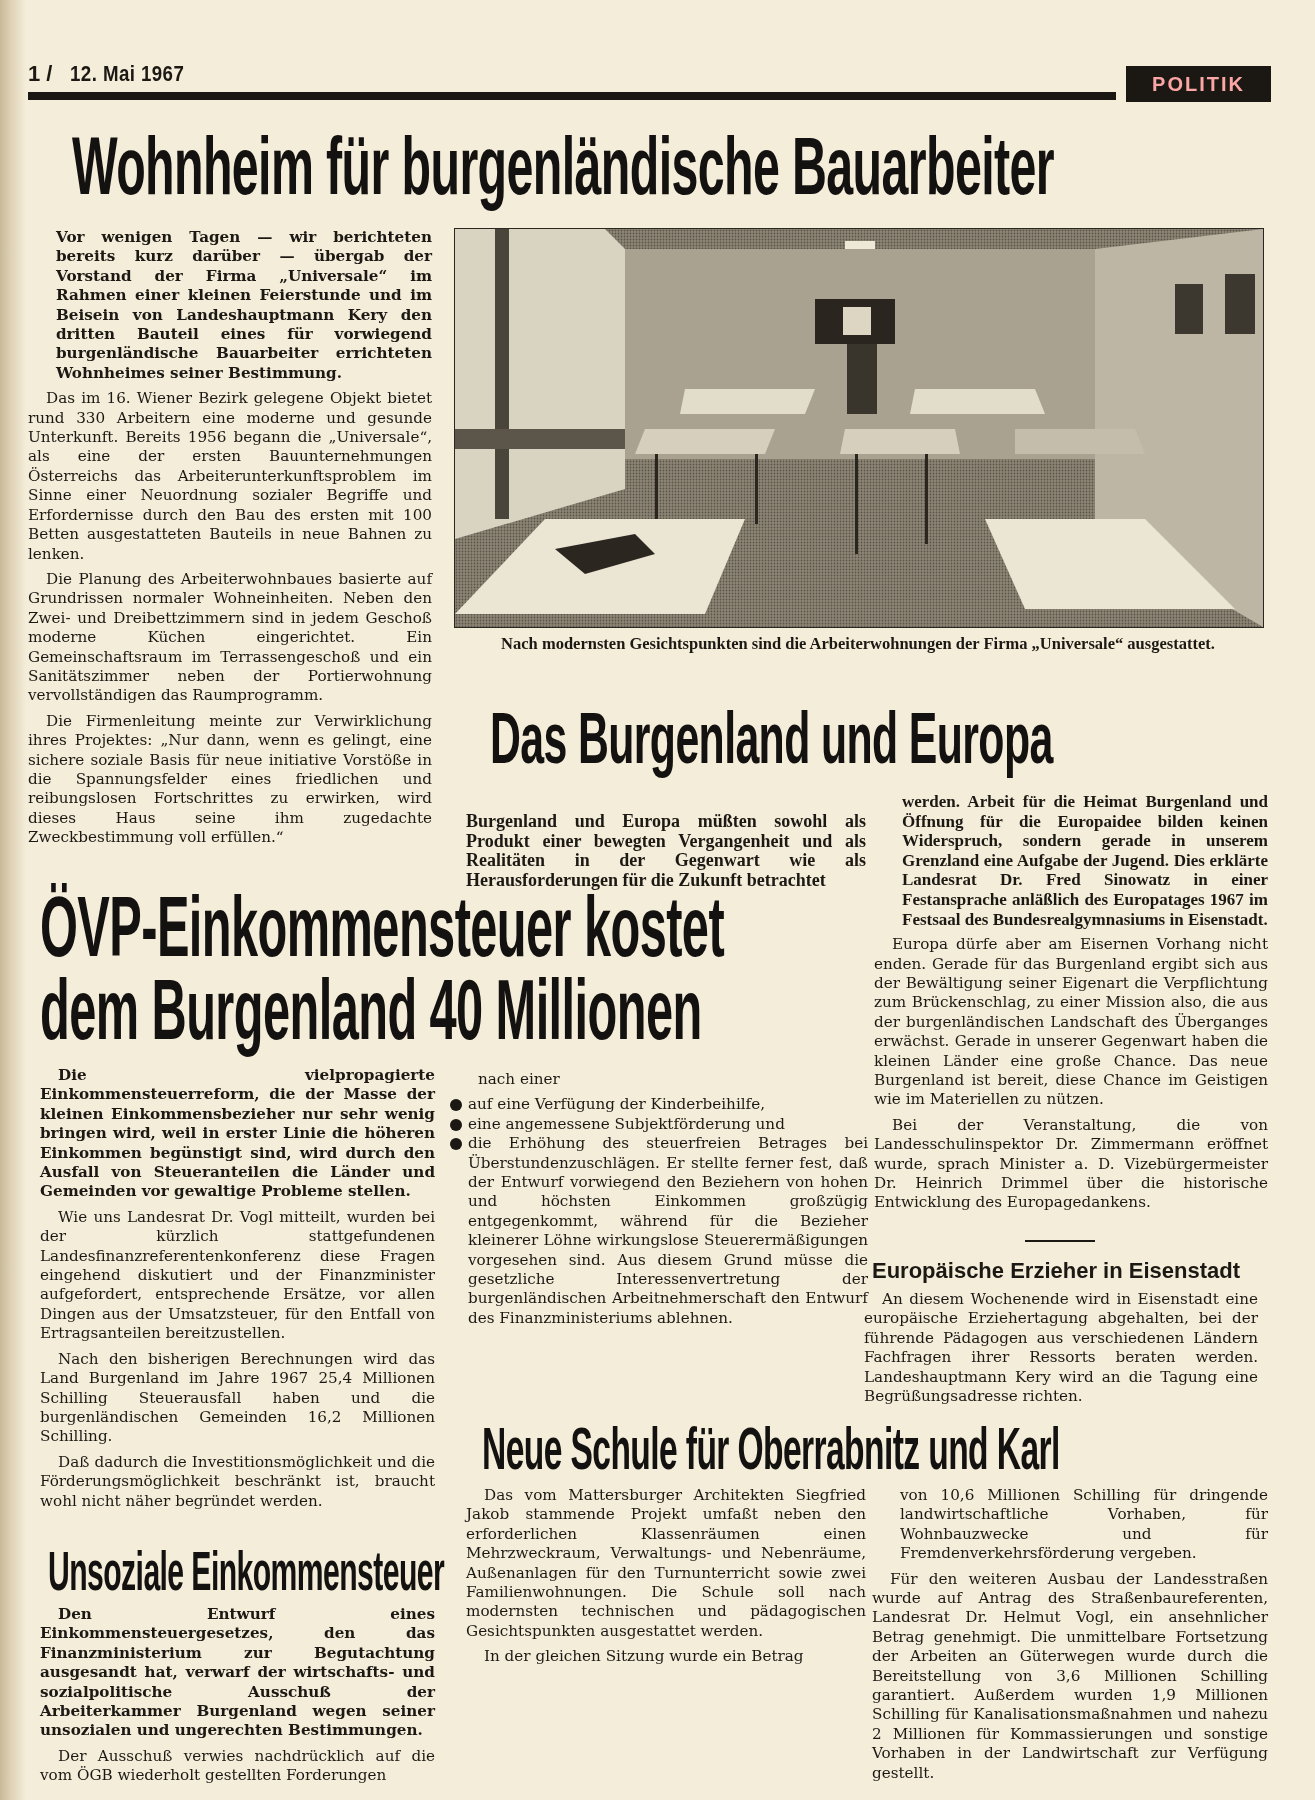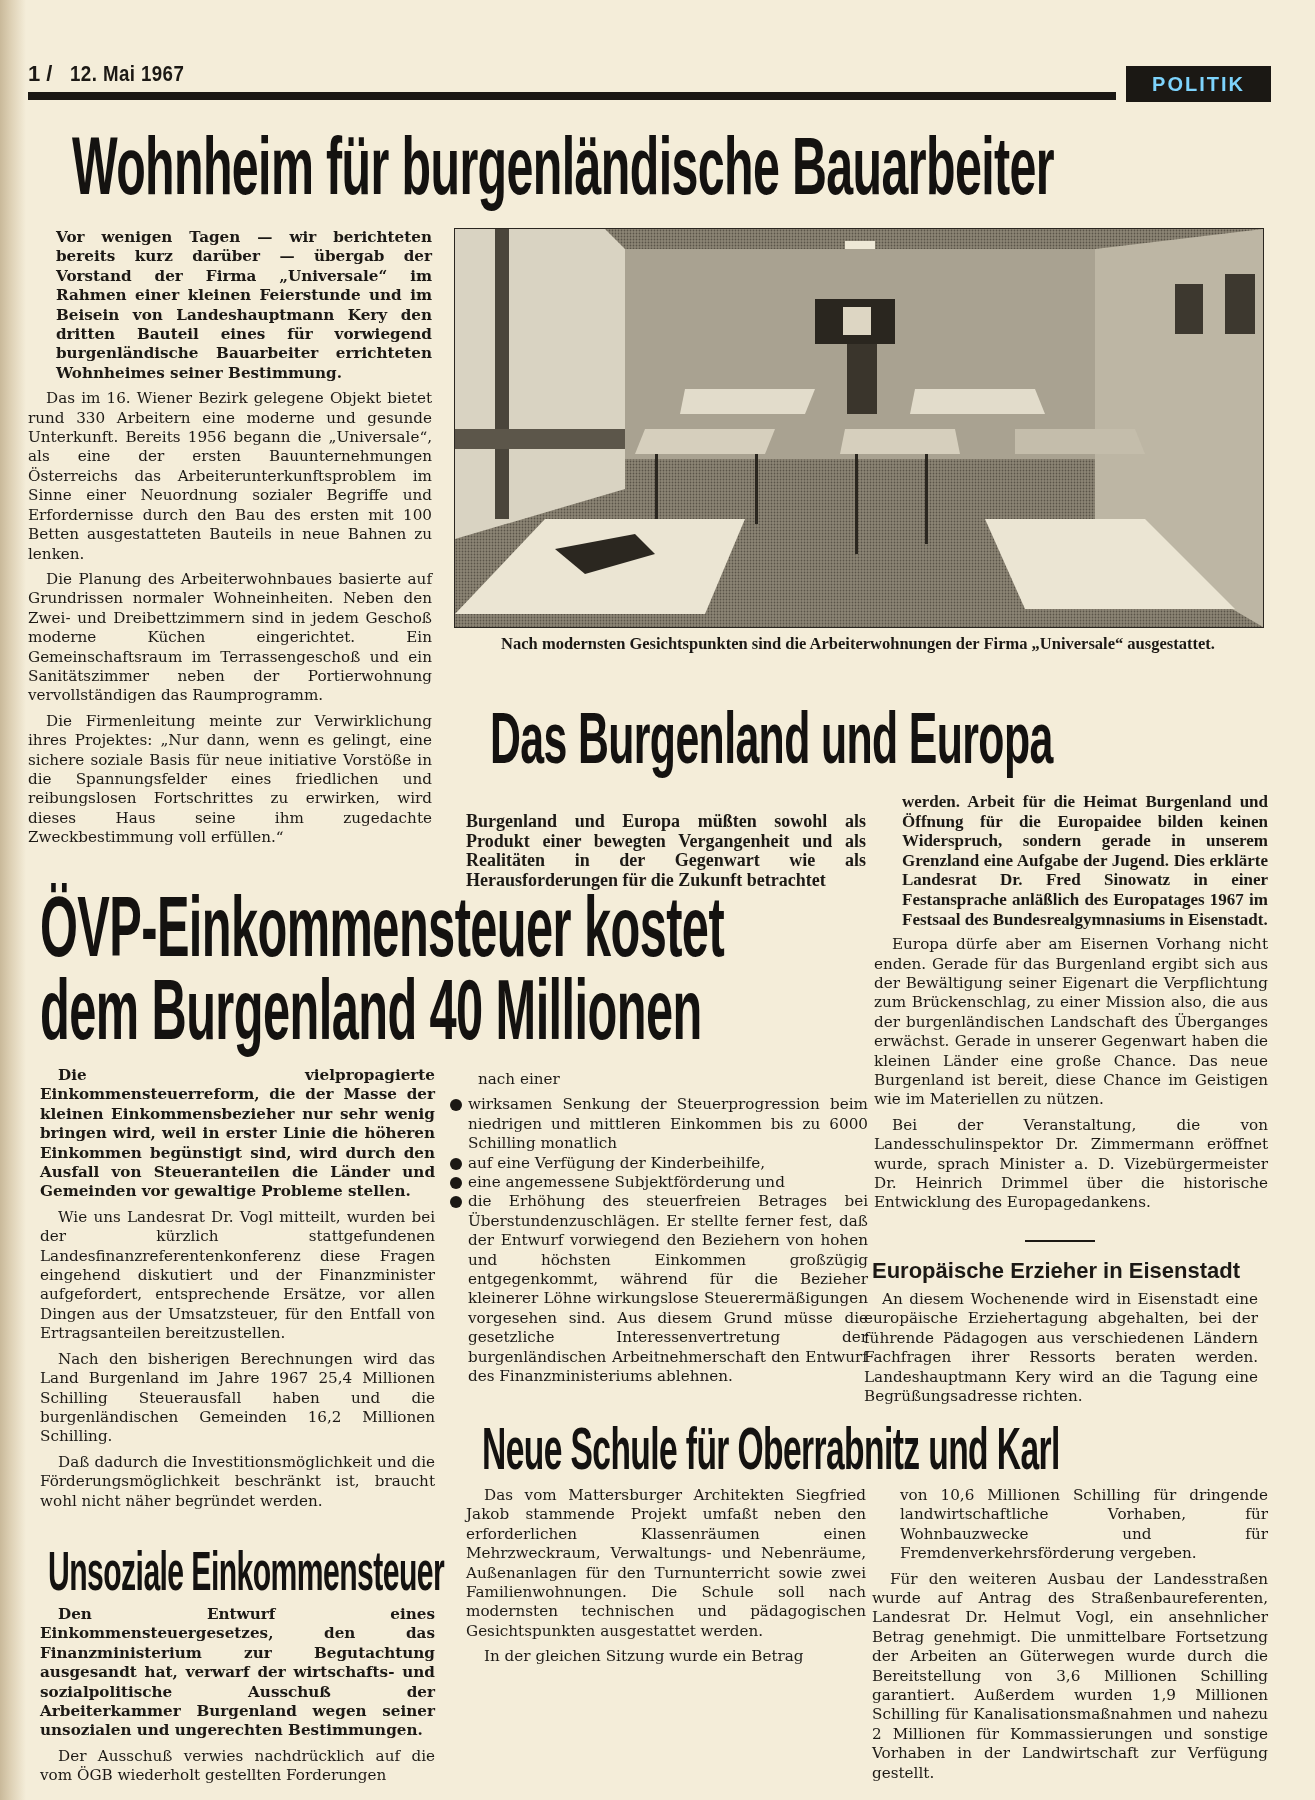--- a/index.html
+++ b/index.html
@@ -3,21 +3,21 @@
 <meta charset="utf-8">
 <style>
   html,body{margin:0;padding:0;}
   body{width:1315px;height:1800px;background:#f3ecd8;position:relative;overflow:hidden;color:#1c1915;}
   .page{position:absolute;left:0;top:0;width:1315px;height:1800px;background:#f4edd9;}
   .leftedge{position:absolute;left:0;top:0;width:26px;height:1800px;background:linear-gradient(90deg,#c9b99a 0,#ddd0b4 40%,#f4edd9 100%);}
   .abs{position:absolute;}
   .date{left:70px;top:61px;font-family:"Liberation Sans",sans-serif;font-size:22px;font-weight:bold;letter-spacing:0.5px;transform:scaleX(0.85);transform-origin:left;}
   .datemark{left:28px;top:61px;font-family:"Liberation Sans",sans-serif;font-size:22px;font-weight:bold;}
   .rule{left:28px;top:92px;width:1088px;height:8px;background:#1b1814;}
-  .section{left:1126px;top:66px;width:145px;height:36px;background:#1b1814;color:#7dd3fc;font-family:"Liberation Sans",sans-serif;font-weight:bold;font-size:20px;letter-spacing:2px;display:flex;align-items:center;justify-content:center;}
+  .section{left:1126px;top:66px;width:145px;height:36px;background:#1b1814;color:#fca5a5;font-family:"Liberation Sans",sans-serif;font-weight:bold;font-size:20px;letter-spacing:2px;display:flex;align-items:center;justify-content:center;}
   .headline{font-family:"Liberation Sans",sans-serif;font-weight:bold;color:#141210;white-space:nowrap;transform-origin:left top;letter-spacing:-1px;}
   .h1{left:72px;top:118px;font-size:78px;line-height:90px;transform:scaleX(0.62) scaleY(1.05);}
   .h2{left:490px;top:696px;font-size:68px;line-height:80px;transform:scaleX(0.63) scaleY(1.05);}
   .h3a{left:40px;top:880px;font-size:82px;line-height:88px;transform:scaleX(0.595) scaleY(1.05);}
   .h3b{left:40px;top:963px;font-size:82px;line-height:88px;transform:scaleX(0.595) scaleY(1.05);}
   .h4{left:48px;top:1540px;font-size:52px;line-height:60px;transform:scaleX(0.58) scaleY(1.05);}
   .h5{left:482px;top:1415px;font-size:56px;line-height:64px;transform:scaleX(0.6) scaleY(1.05);}
   .subhead{left:872px;top:1258px;font-family:"Liberation Sans",sans-serif;font-weight:bold;font-size:22px;white-space:nowrap;}
   .col{font-family:"DejaVu Serif","Liberation Serif",serif;font-size:15.2px;line-height:19.4px;text-align:justify;hyphens:manual;}
   .col p{margin:0 0 6px 0;text-indent:18px;}
@@ -119,24 +119,20 @@
     <p class="bold">Die vielpropagierte Einkommensteuerreform, die der Masse der kleinen Einkommensbezieher nur sehr wenig bringen wird, weil in erster Linie die höheren Einkommen begünstigt sind, wird durch den Ausfall von Steueranteilen die Länder und Gemeinden vor gewaltige Probleme stellen.</p>
     <p>Wie uns Landesrat Dr. Vogl mitteilt, wurden bei der kürzlich stattgefundenen Landesfinanzreferentenkonferenz diese Fragen eingehend diskutiert und der Finanzminister aufgefordert, entsprechende Ersätze, vor allen Dingen aus der Umsatzsteuer, für den Entfall von Ertragsanteilen bereitzustellen.</p>
     <p>Nach den bisherigen Berechnungen wird das Land Burgenland im Jahre 1967 25,4 Millionen Schilling Steuerausfall haben und die burgenländischen Gemeinden 16,2 Millionen Schilling.</p>
     <p>Daß dadurch die Investitionsmöglichkeit und die Förderungsmöglichkeit beschränkt ist, braucht wohl nicht näher begründet werden.</p>
   </div>
 
   <div class="abs col colS2">
     <p class="noind">nach einer</p>
     <div class="bullet">
         <span class="dot"></span>
-        <span>wirksamen Senkung der Steuerprogression beim niedrigen und mittleren Einkommen bis zu 6000 Schilling monatlich</span>
-      </div>
-    <div class="bullet">
-        <span class="dot"></span>
         <span>auf eine Verfügung der Kinderbeihilfe,</span>
       </div>
     <div class="bullet">
         <span class="dot"></span>
         <span>eine angemessene Subjektförderung und</span>
       </div>
     <div class="bullet">
         <span class="dot"></span>
         <span>die Erhöhung des steuerfreien Betrages bei Überstundenzuschlägen. Er stellte ferner fest, daß der Entwurf vorwiegend den Beziehern von hohen und höchsten Einkommen großzügig entgegenkommt, während für die Bezieher kleinerer Löhne wirkungslose Steuerermäßigungen vorgesehen sind. Aus diesem Grund müsse die gesetzliche Interessenvertretung der burgenländischen Arbeitnehmerschaft den Entwurf des Finanzministeriums ablehnen.</span>
       </div>

